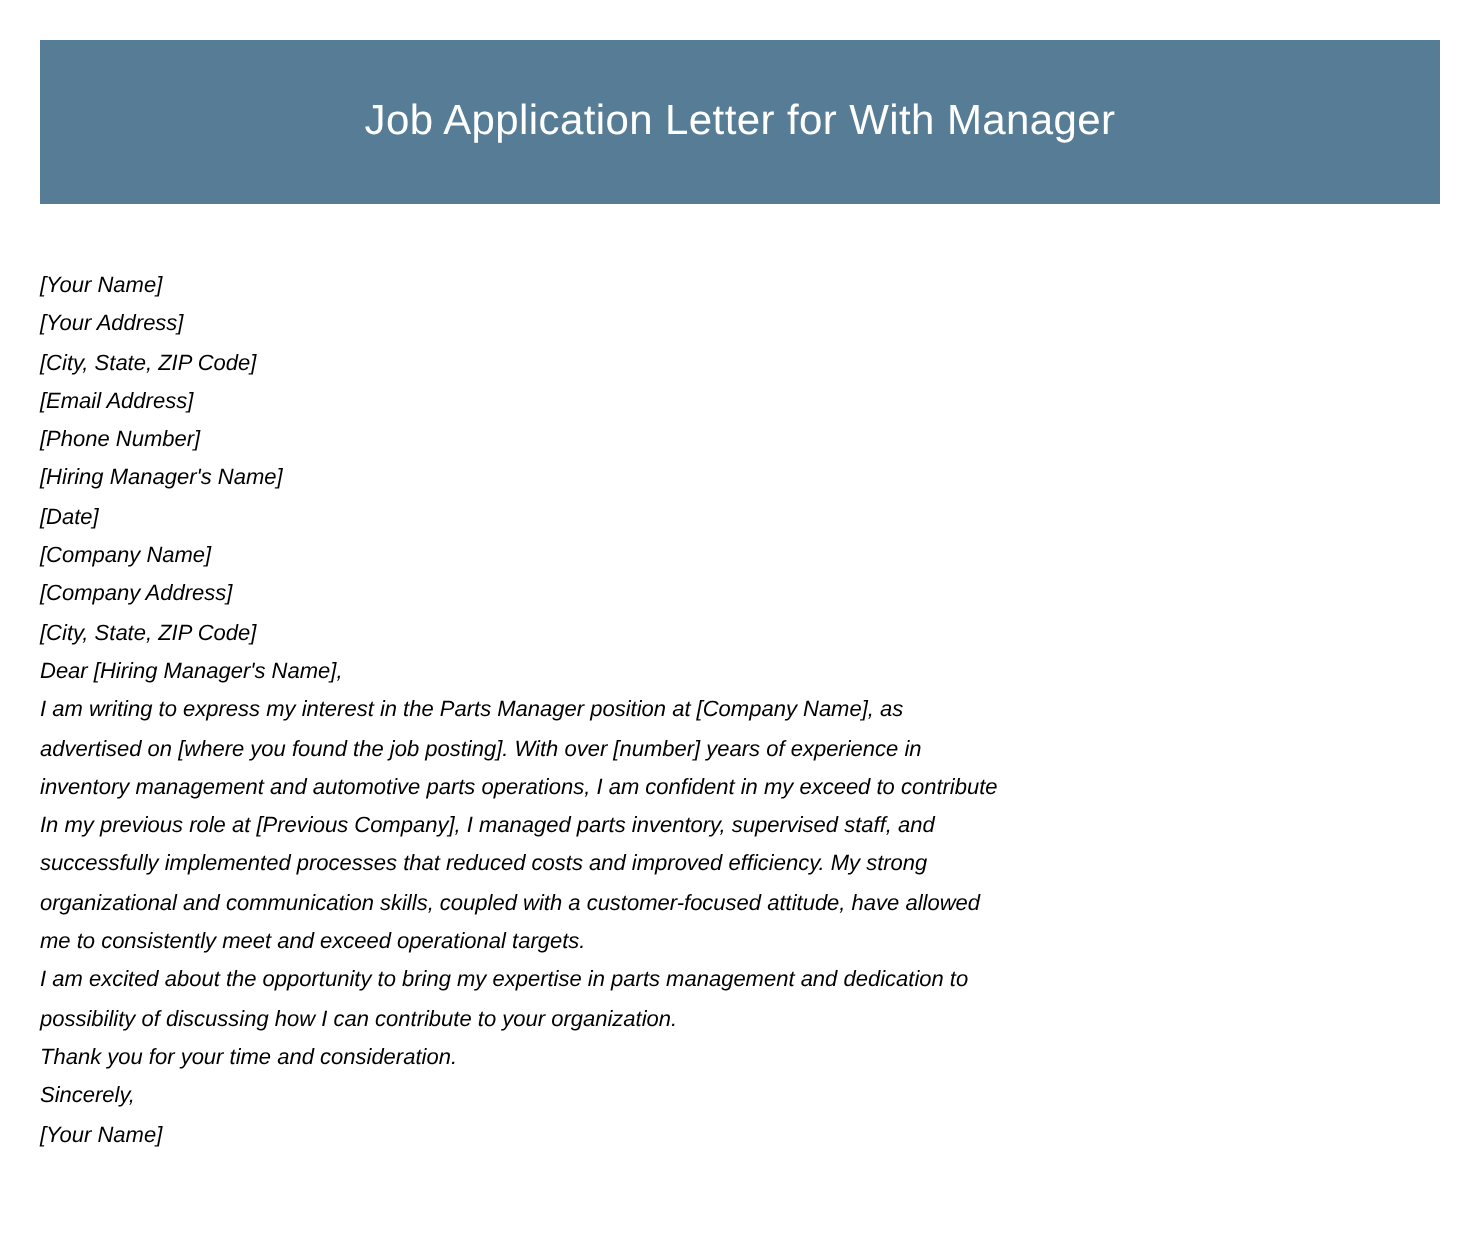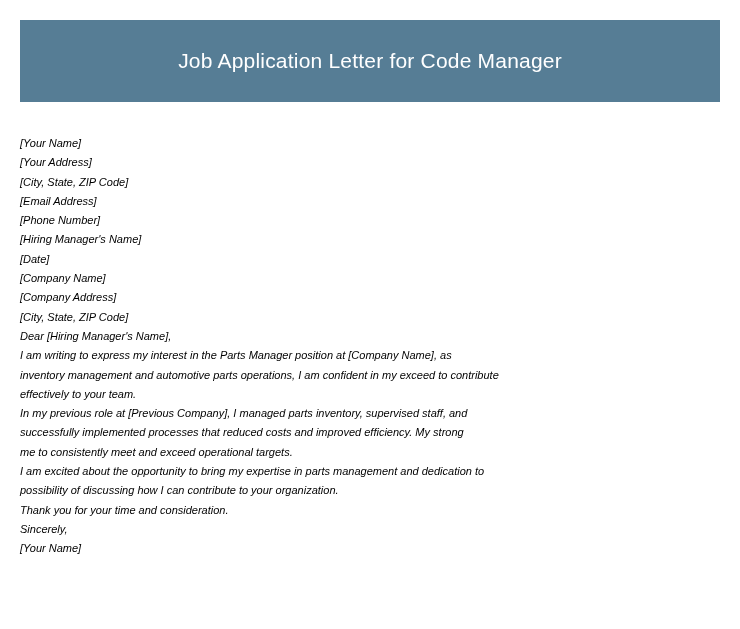--- a/index.html
+++ b/index.html
@@ -45,39 +45,40 @@
     font-style: italic;
   }
   .letter-line {
     white-space: nowrap;
   }
 </style>
 </head>
 <body>
 
 <header class="banner">
-  <h1>Job Application Letter for Code Manager</h1>
+  <h1>Job Application Letter for With Manager</h1>
 </header>
 
 <main class="letter">
     <div class="letter-line">[Your Name]</div>
     <div class="letter-line">[Your Address]</div>
     <div class="letter-line">[City, State, ZIP Code]</div>
     <div class="letter-line">[Email Address]</div>
     <div class="letter-line">[Phone Number]</div>
     <div class="letter-line">[Hiring Manager's Name]</div>
     <div class="letter-line">[Date]</div>
     <div class="letter-line">[Company Name]</div>
     <div class="letter-line">[Company Address]</div>
     <div class="letter-line">[City, State, ZIP Code]</div>
     <div class="letter-line">Dear [Hiring Manager's Name],</div>
     <div class="letter-line">I am writing to express my interest in the Parts Manager position at [Company Name], as</div>
+    <div class="letter-line">advertised on [where you found the job posting]. With over [number] years of experience in</div>
     <div class="letter-line">inventory management and automotive parts operations, I am confident in my exceed to contribute</div>
-    <div class="letter-line">effectively to your team.</div>
     <div class="letter-line">In my previous role at [Previous Company], I managed parts inventory, supervised staff, and</div>
     <div class="letter-line">successfully implemented processes that reduced costs and improved efficiency. My strong</div>
+    <div class="letter-line">organizational and communication skills, coupled with a customer-focused attitude, have allowed</div>
     <div class="letter-line">me to consistently meet and exceed operational targets.</div>
     <div class="letter-line">I am excited about the opportunity to bring my expertise in parts management and dedication to</div>
     <div class="letter-line">possibility of discussing how I can contribute to your organization.</div>
     <div class="letter-line">Thank you for your time and consideration.</div>
     <div class="letter-line">Sincerely,</div>
     <div class="letter-line">[Your Name]</div>
   </main>
 
 </body></html>

